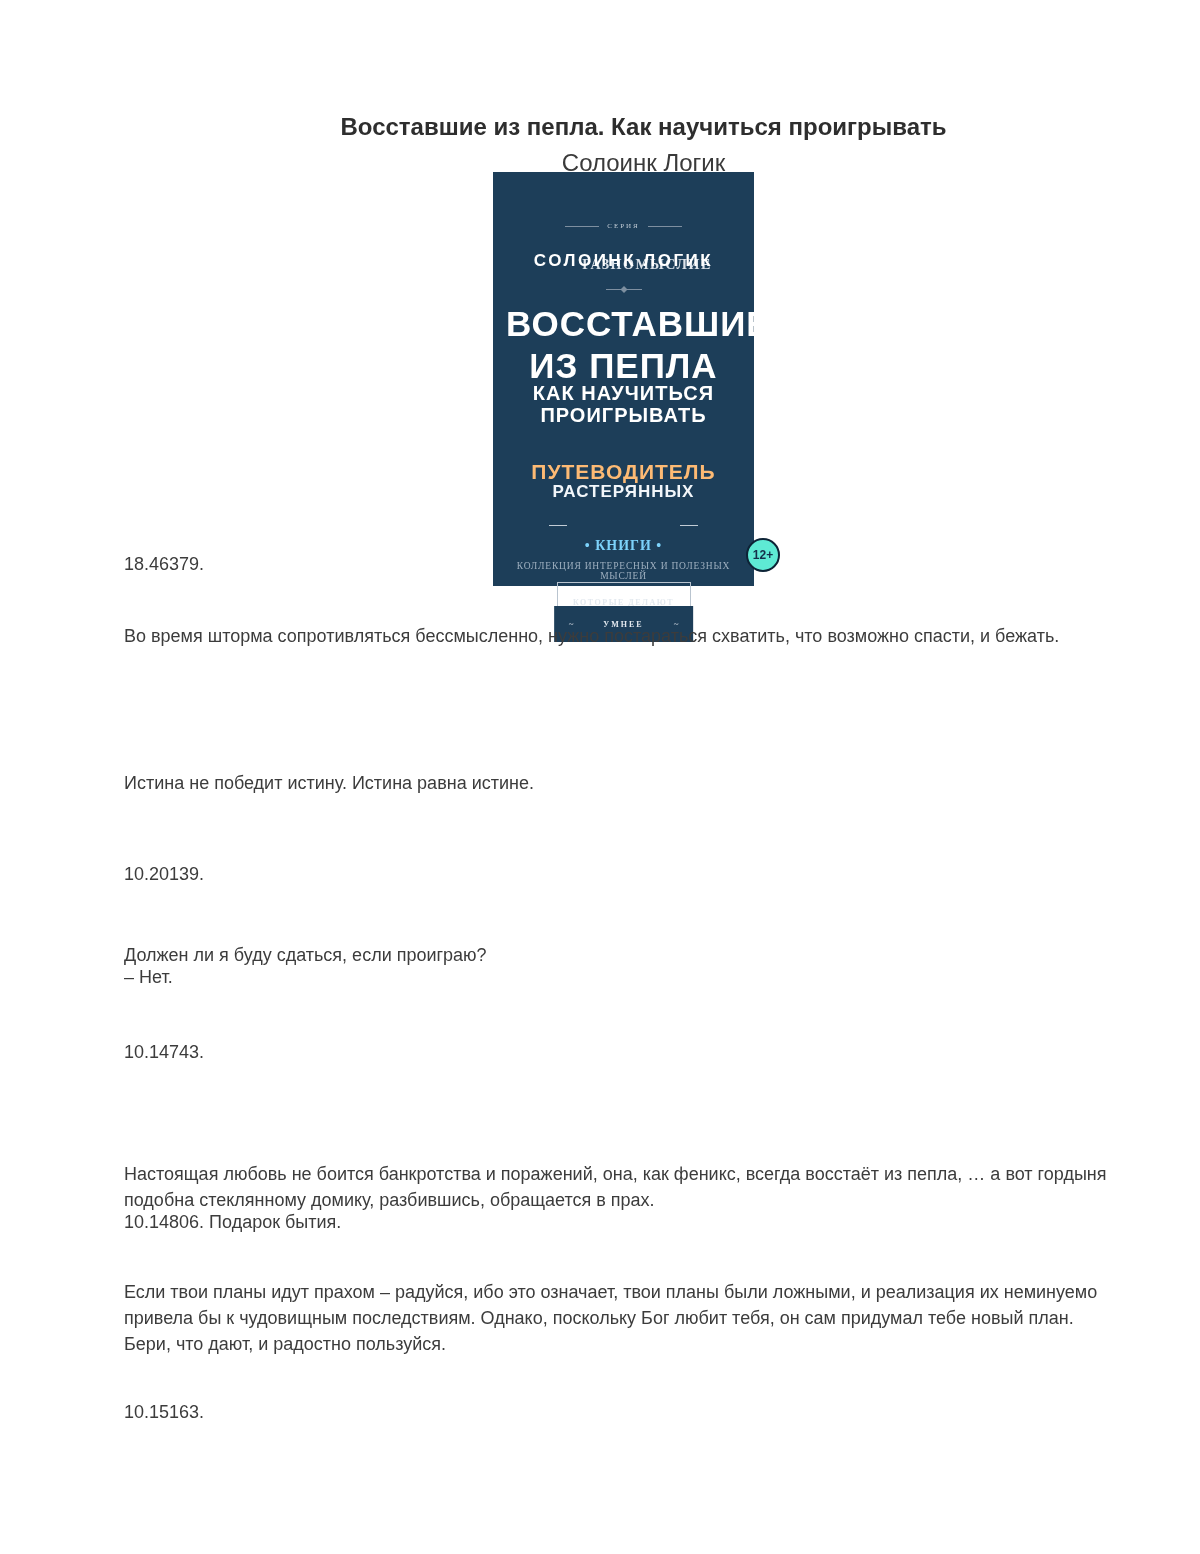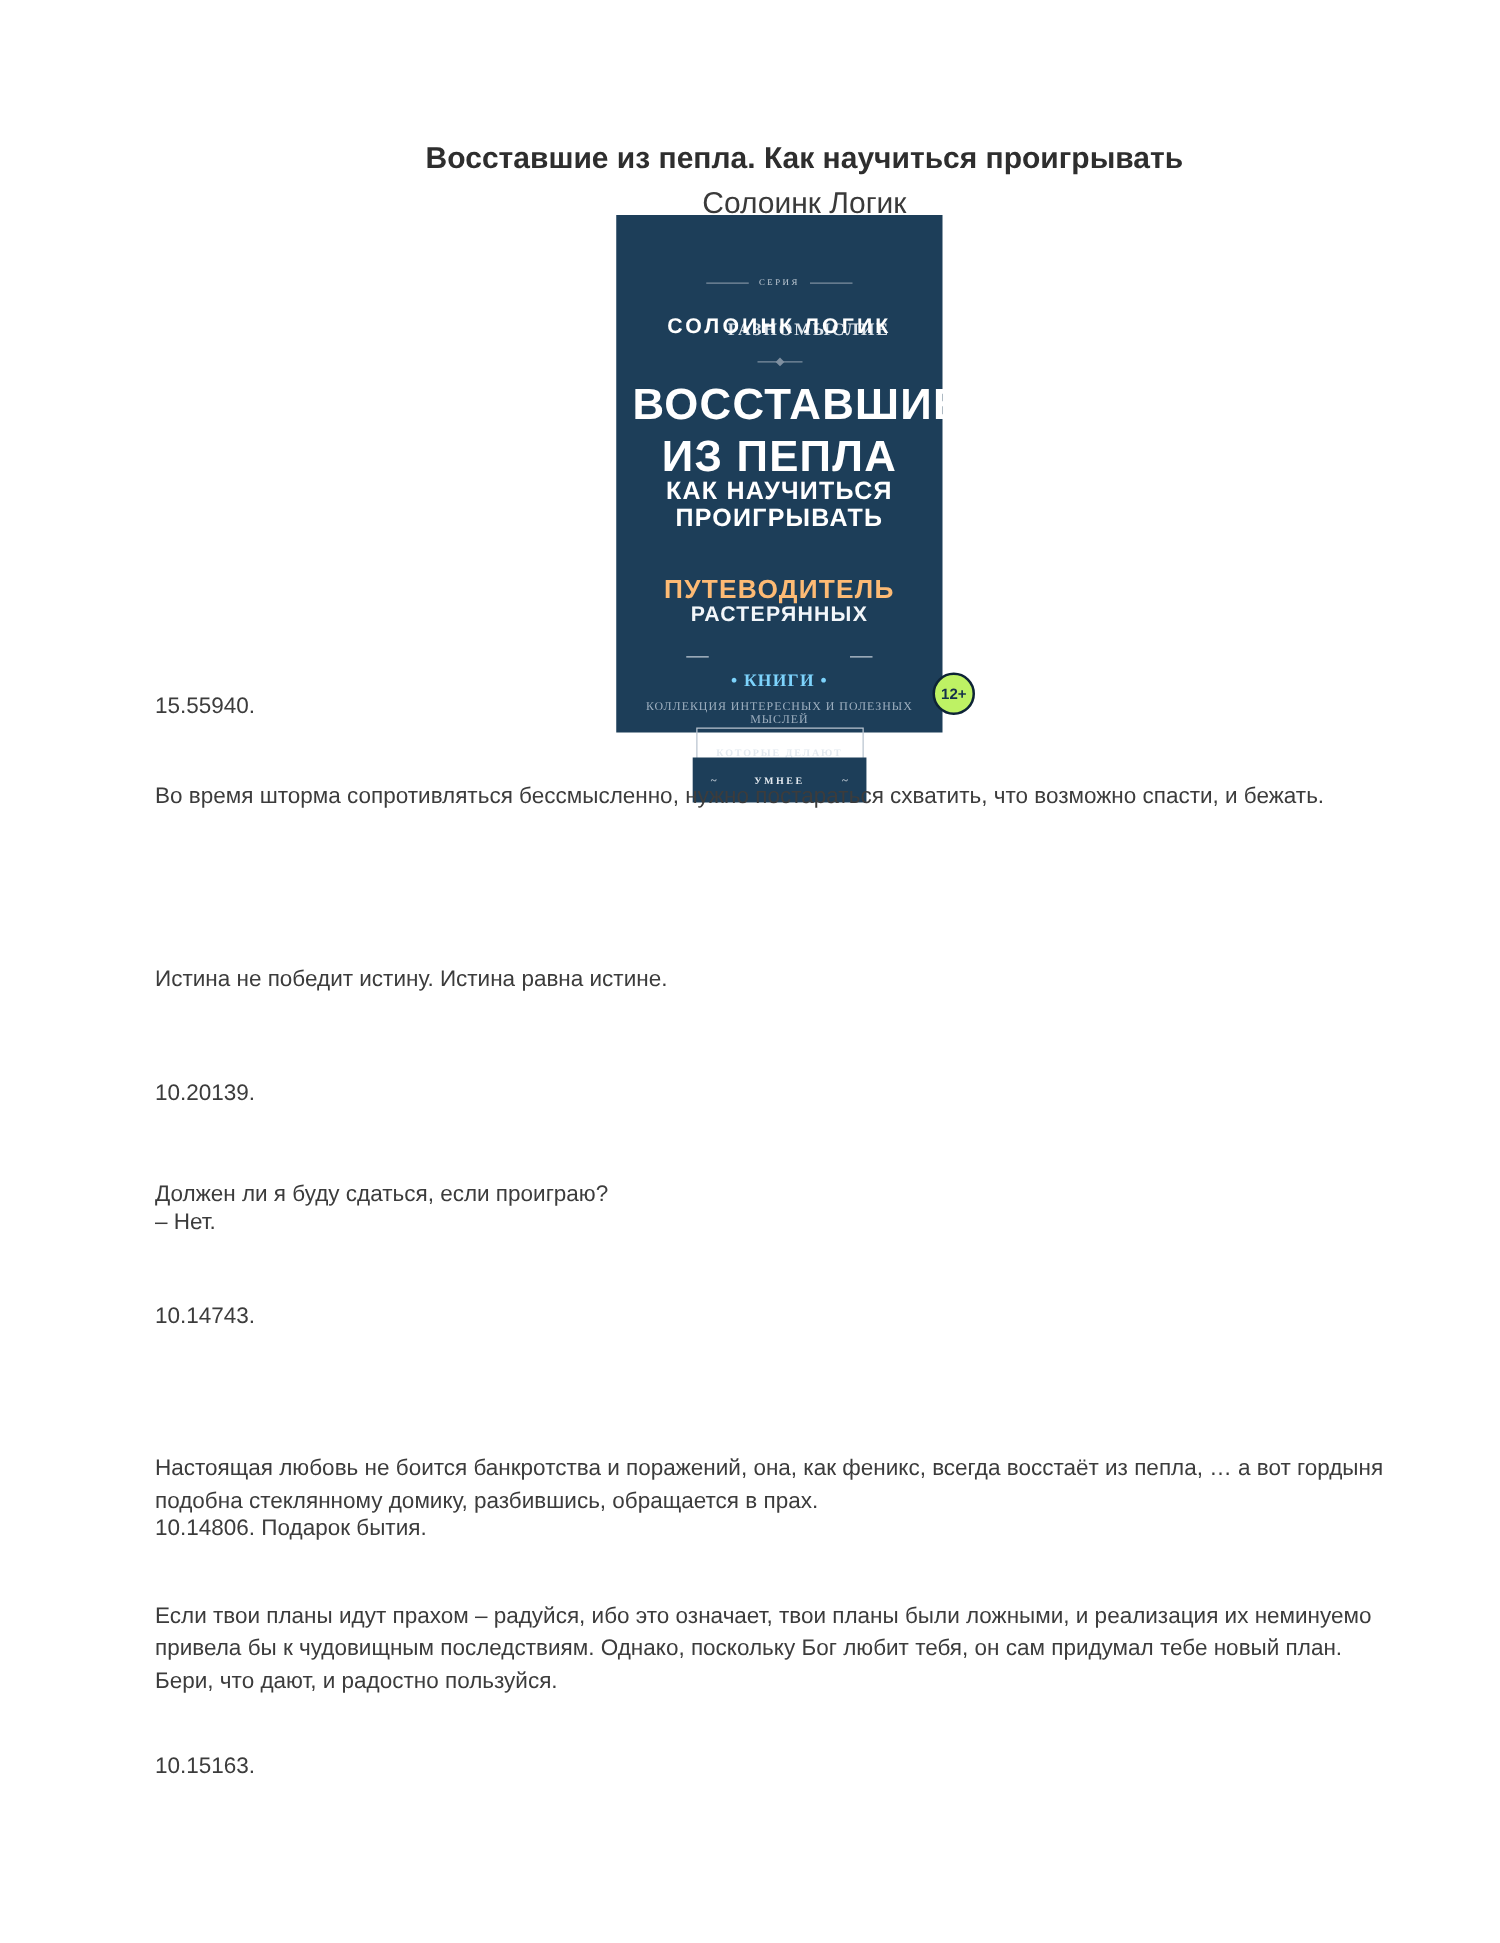--- a/index.html
+++ b/index.html
@@ -74,21 +74,21 @@
     letter-spacing:2px; color:#e3e9ef; display:flex; gap:4px; align-items:center; white-space:nowrap;
   }
   .swash { font-size:9px; color:#b9c4cf; letter-spacing:0; }
 
   .collection {
     top:376px; font-family:"Liberation Serif", serif; font-size:9.5px;
     letter-spacing:0.8px; color:#9fb0c0;
   }
   .age-badge {
     position:absolute; left:253px; top:366px; width:34px; height:34px;
-    border-radius:50%; background:#bef264; color:#14304a;
+    border-radius:50%; background:#5eead4; color:#14304a;
     font-size:12px; font-weight:bold;
     display:flex; align-items:center; justify-content:center;
     border:2px solid #0d2336;
   }
 
   
   .tb {
     position:absolute; left:85px; width:1085px;
     font-size:18px; line-height:26px; color:#3c3c3c; white-space:pre-line;
   }
@@ -141,21 +141,21 @@
           <span>УМНЕЕ</span>
           <span class="swash">~</span>
         </div>
       </div>
     </div>
 
     <div class="cv collection">КОЛЛЕКЦИЯ ИНТЕРЕСНЫХ И ПОЛЕЗНЫХ МЫСЛЕЙ</div>
     <div class="age-badge">12+</div>
   </div>
 
-  <div class="tb b1">15.55940.</div>
+  <div class="tb b1">18.46379.</div>
   <div class="tb b2">Во время шторма сопротивляться бессмысленно, нужно постараться схватить, что возможно спасти, и бежать.</div>
 
   <div class="tb b4">Истина не победит истину. Истина равна истине.</div>
 
   <div class="tb b5">10.20139.</div>
   <div class="tb b6">Должен ли я буду сдаться, если проиграю?</div>
   <div class="tb b7">– Нет.</div>
 
   <div class="tb b8">10.14743.</div>
   <div class="tb b9">Настоящая любовь не боится банкротства и поражений, она, как феникс, всегда восстаёт из пепла, … а вот гордыня

